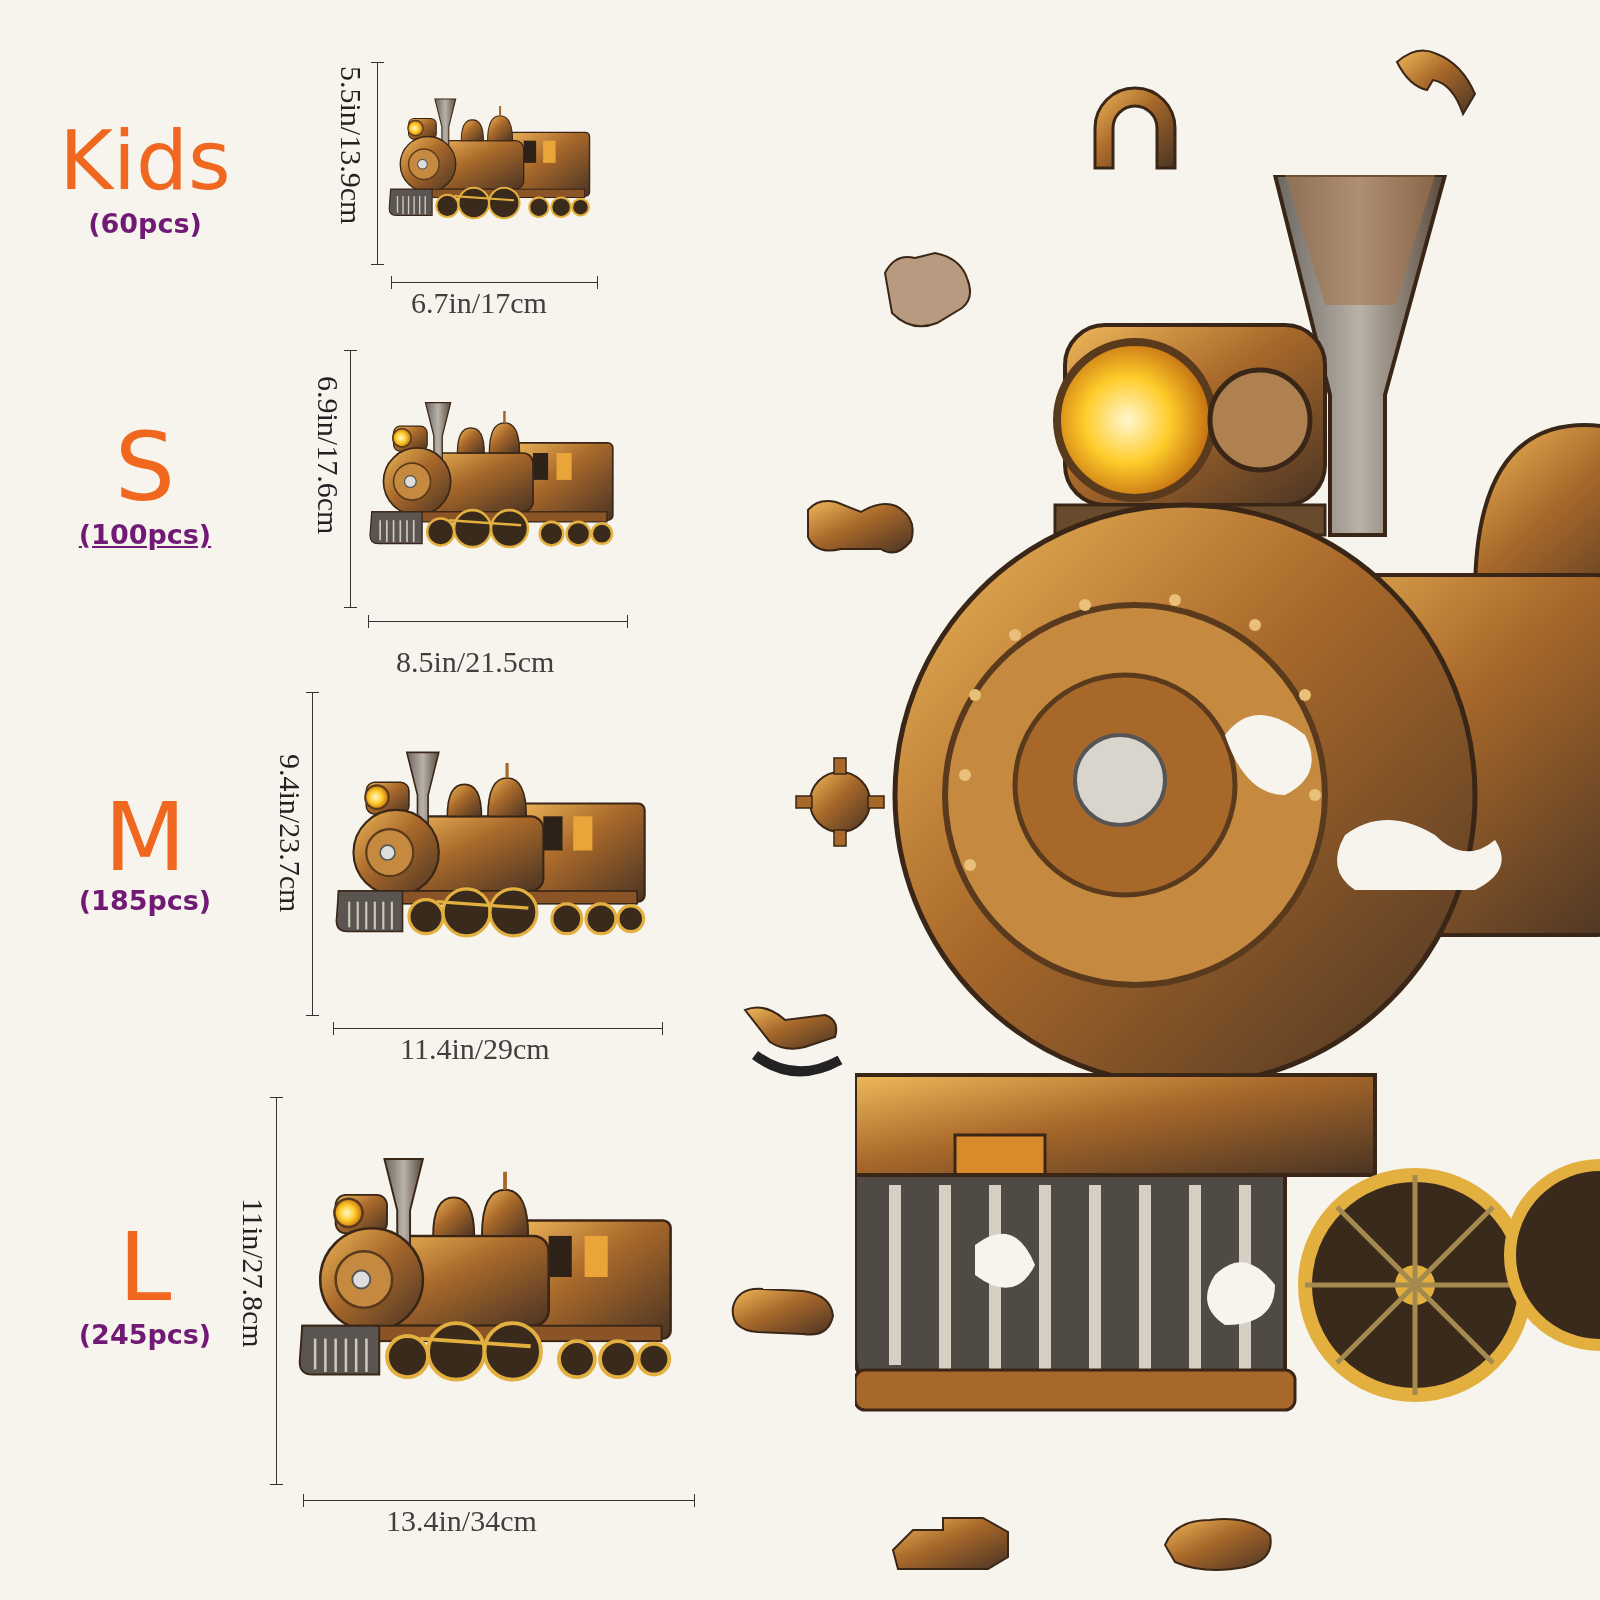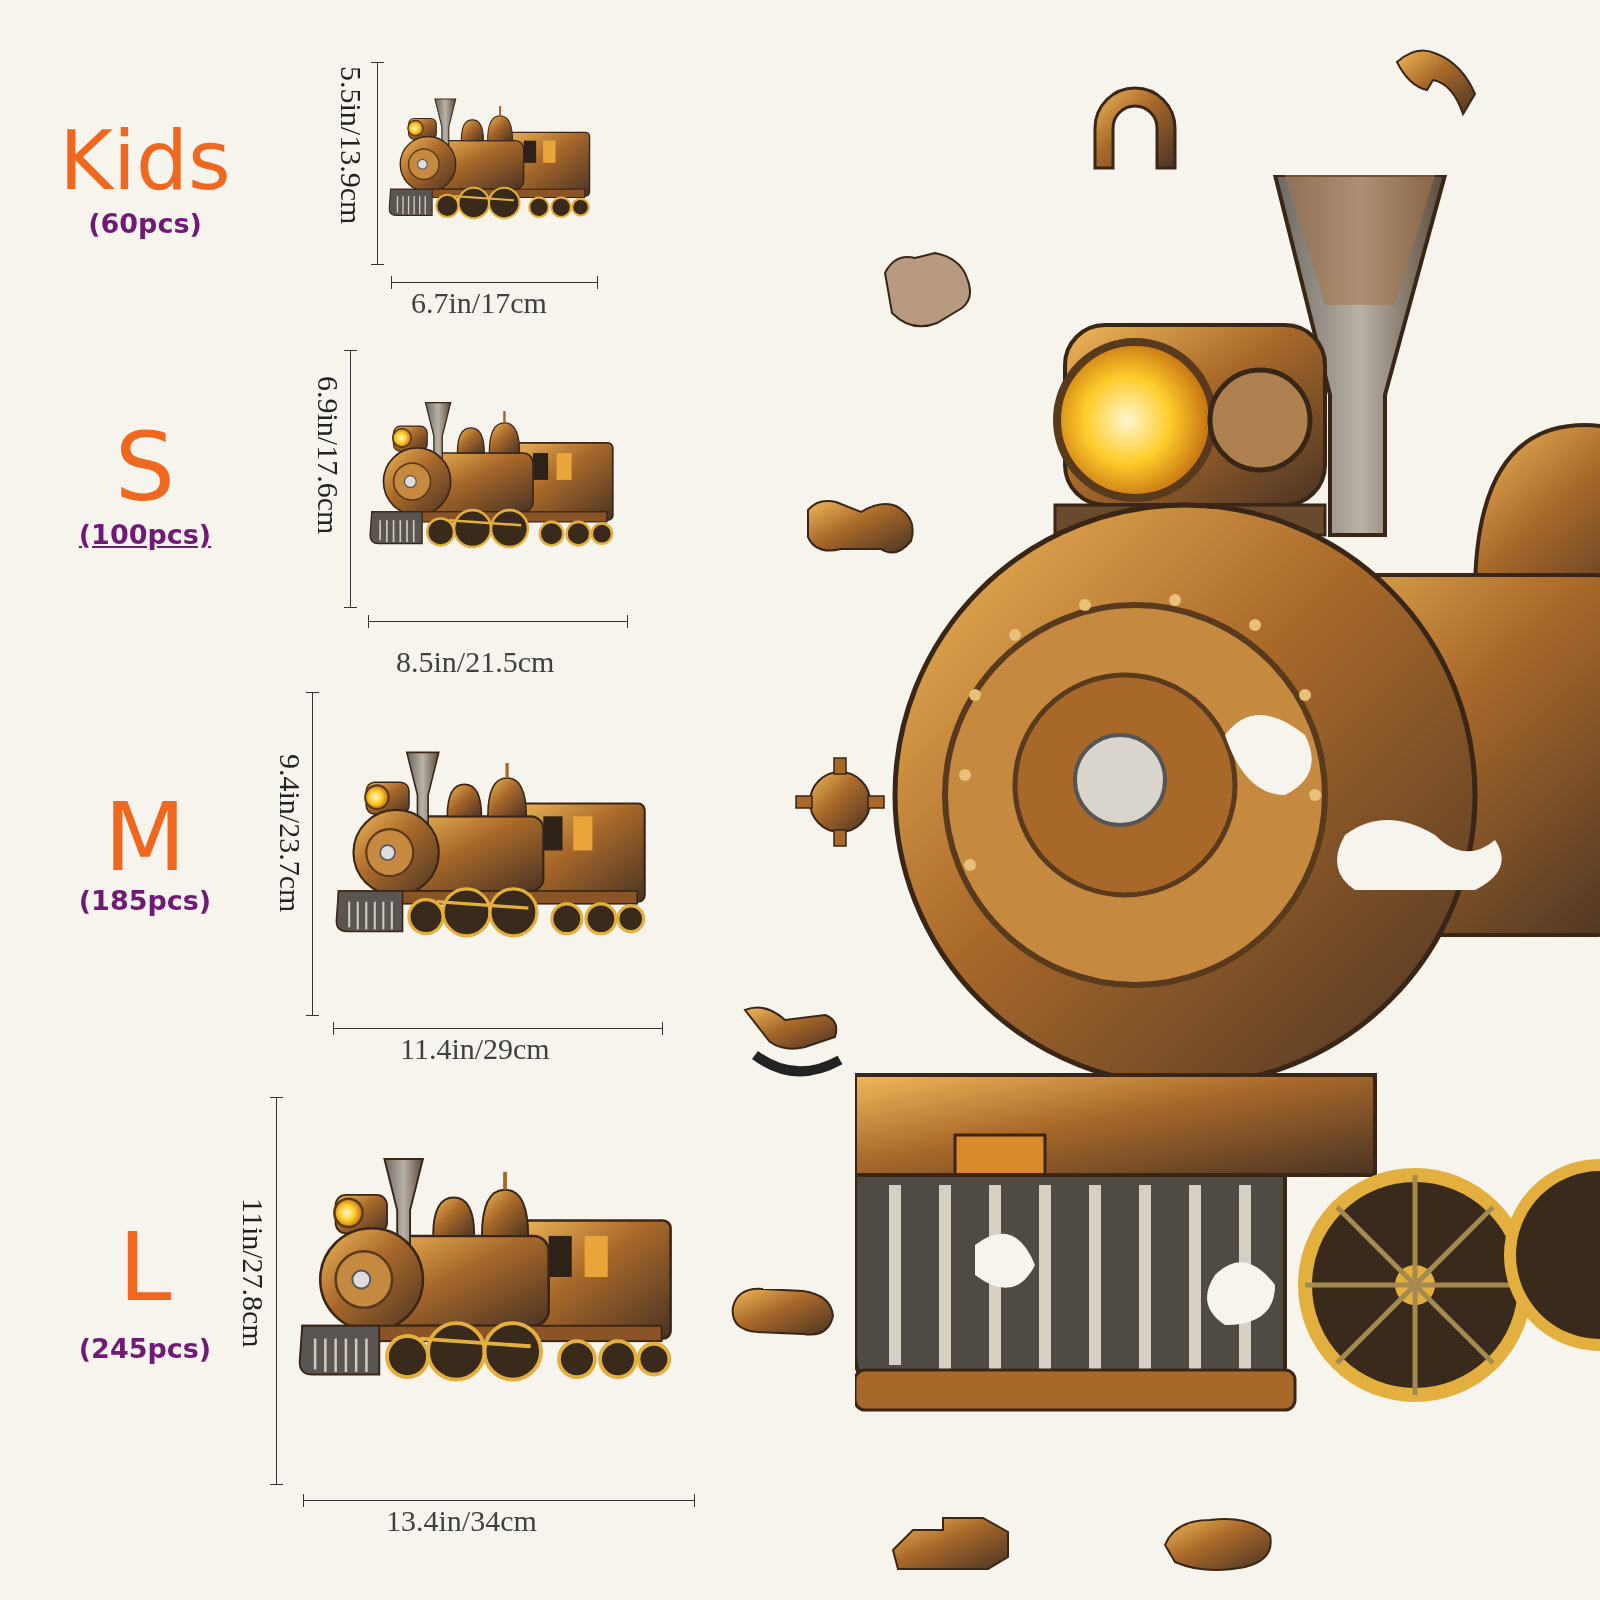--- a/index.html
+++ b/index.html
@@ -95,21 +95,21 @@
 <div class="size-label" style="left:35px;top:420px;">
   <span class="size-letter" style="font-size:95px;">S</span>
   <span class="size-pcs" style="margin-top:4px;text-decoration:underline;">(100pcs)</span>
 </div>
 <div class="size-label" style="left:35px;top:790px;">
   <span class="size-letter" style="font-size:95px;">M</span>
   <span class="size-pcs" style="">(185pcs)</span>
 </div>
 <div class="size-label" style="left:35px;top:1220px;">
   <span class="size-letter" style="font-size:95px;">L</span>
-  <span class="size-pcs" style="margin-top:18px;">(245pcs)</span>
+  <span class="size-pcs" style="margin-top:4px;">(245pcs)</span>
 </div>
 
 <div class="vline" style="left:377px;top:62px;height:203px;"></div>
 <div class="vtext" style="left:368px;top:66px;">5.5in/13.9cm</div>
 <svg class="train" style="left:385px;top:72px;" width="208" height="172">
     <use href="#loco"></use>
   </svg>
 <div class="hline" style="left:391px;top:282px;width:207px;"></div>
 <div class="dim" style="left:411px;top:286px;">6.7in/17cm</div>
 

